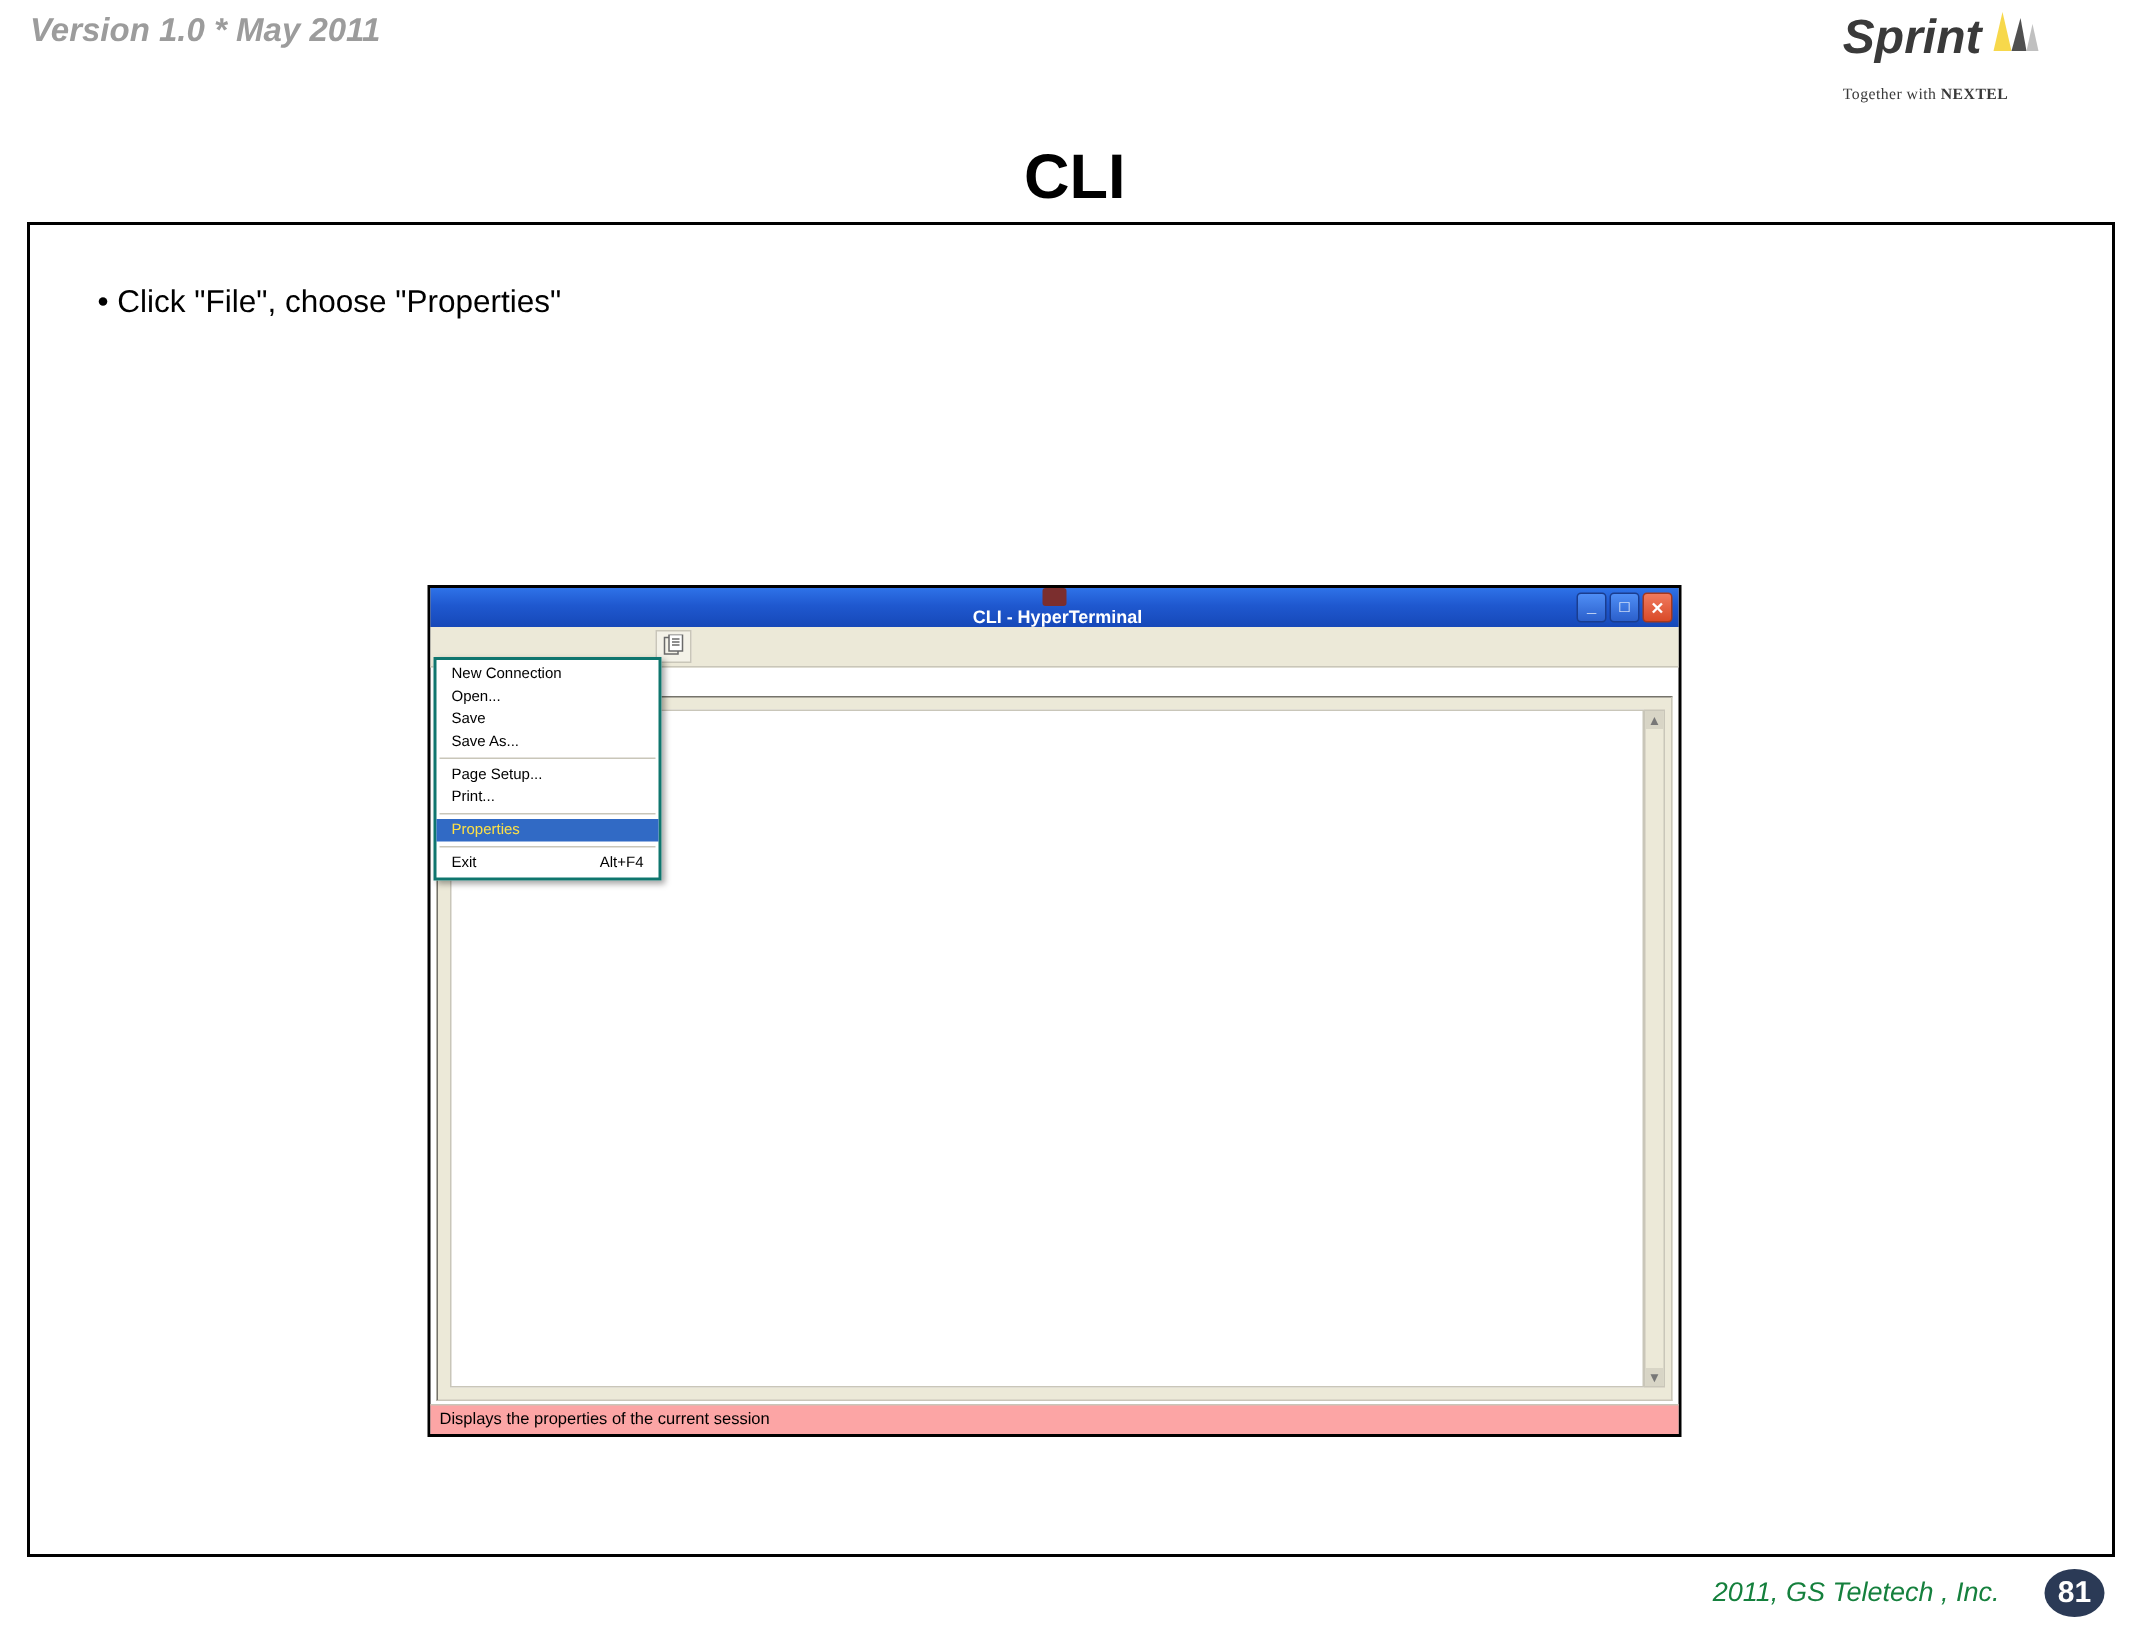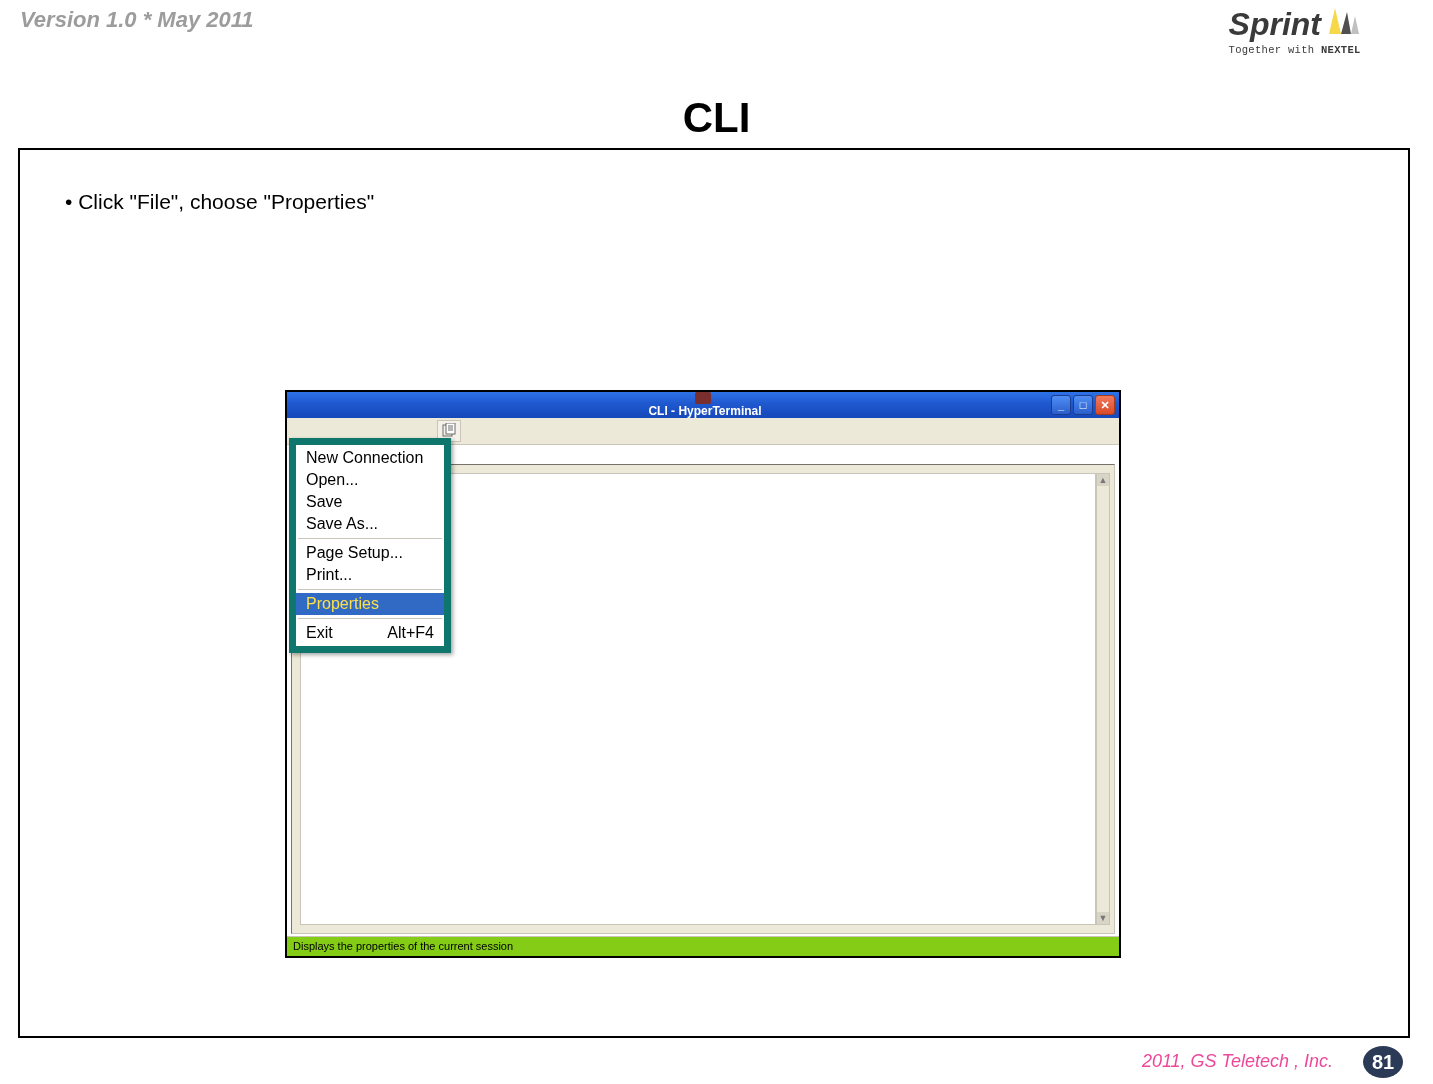--- a/index.html
+++ b/index.html
@@ -41,24 +41,24 @@
     line-height: 1;
     display: flex;
     align-items: center;
     gap: 6px;
   }
   .logo-pin {
     display:inline-block;
     vertical-align: middle;
   }
   .logo-row2 {
-    font-family: Liberation Mono, monospace;
+    font-family: Liberation Serif, serif;
     font-size: 10.5px;
     color: #3a3a3a;
-    margin-top: 3px;
+    margin-top: 17px;
     letter-spacing: 0.3px;
   }
   .logo-row2 b { font-weight: bold; }
 
   
   .slide-title {
     position: absolute;
     top: 94px;
     left: 0;
     width: 100%;
@@ -187,23 +187,23 @@
     font-size:11px; color:#7a7a7a;
   }
 
   
   .dropdown {
     position: absolute;
     top: 46px;
     left: 2px;
     width: 148px;
     background: #ffffff;
-    border: 7px solid #0f766e;
+    border: 2px solid #0f766e;
     box-shadow: 2px 2px 4px rgba(0,0,0,0.35);
-    font-size: 16px;
+    font-size: 10px;
     padding: 2px 0;
     z-index: 10;
   }
   .dropdown .ditem {
     padding: 2px 10px;
     color:#000;
     cursor:pointer;
     position: relative;
     white-space: nowrap;
   }
@@ -247,40 +247,40 @@
   .term-scroll .arrow {
     height:12px; width:100%; background:#d8d5c6; font-size:9px; text-align:center; line-height:12px; color:#777;
   }
   .term-scroll .arrow.bottom{ position:absolute; bottom:0; left:0; right:0;}
 
   
   .statusbar {
     position:absolute;
     left:0; right:0; bottom:0;
     height: 20px;
-    background:#84cc16;
+    background:#fca5a5;
     border-top:1px solid #c9c6b9;
     font-size: 11px;
     color:#000;
     padding: 3px 6px 0 6px;
     box-sizing:border-box;
     display:flex;
     text-align:right;
   }
   .statusbar .cell:first-child { border-left:none; }
 
   
   .footer-text {
     position: absolute;
     bottom: 12px;
     right: 100px;
     font-family: Verdana, Geneva, sans-serif;
     font-size: 18px;
     font-style: italic;
-    color: #ec4899;
+    color: #15803d;
   }
   .page-badge {
     position: absolute;
     bottom: 6px;
     right: 30px;
     width: 40px;
     height: 32px;
     background: #2b3a56;
     border-radius: 50% / 50%;
     color: #fff;

